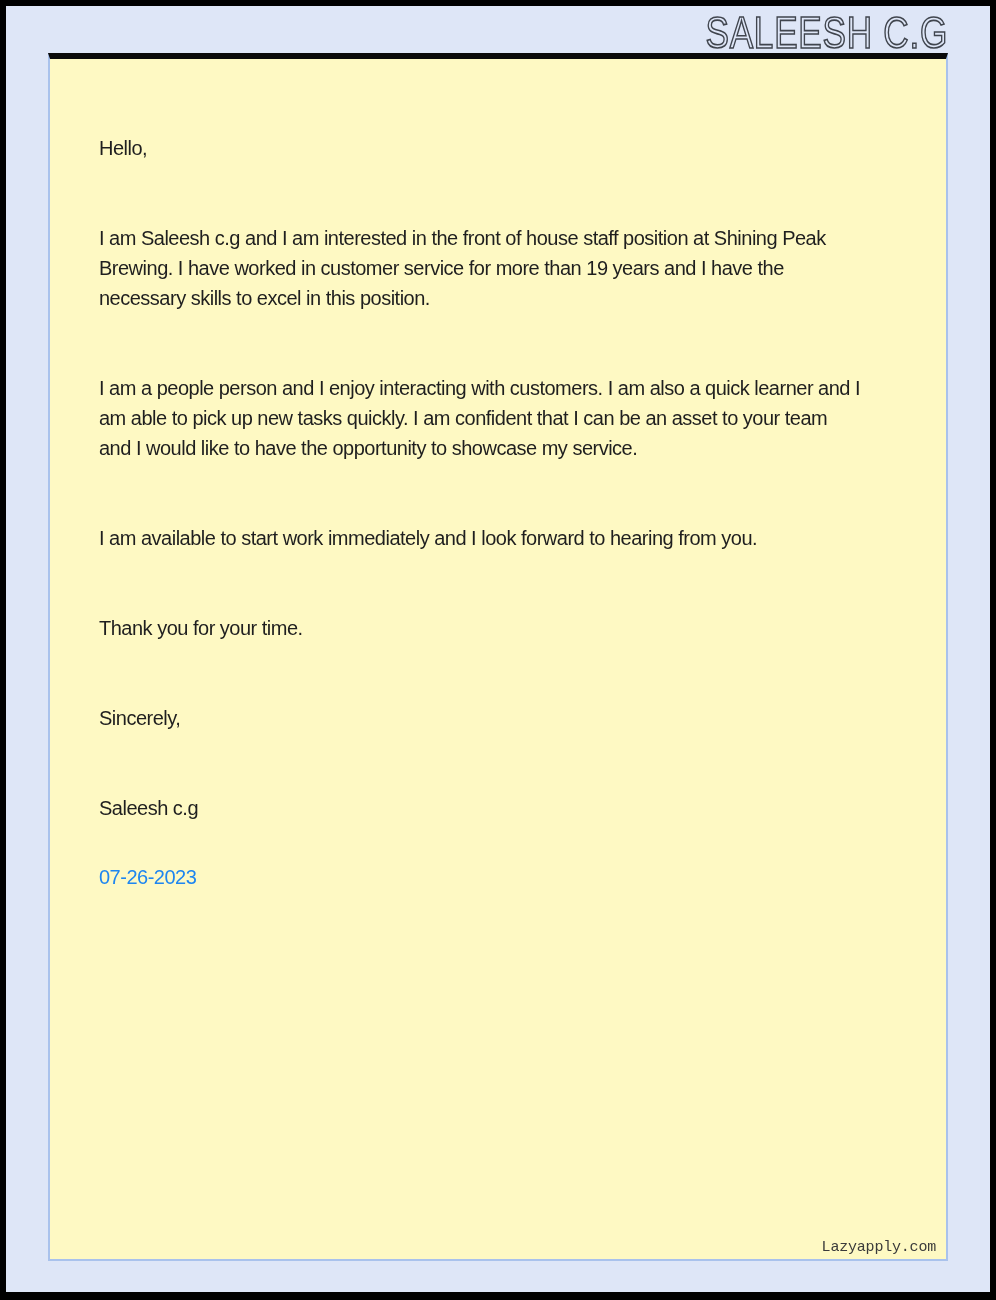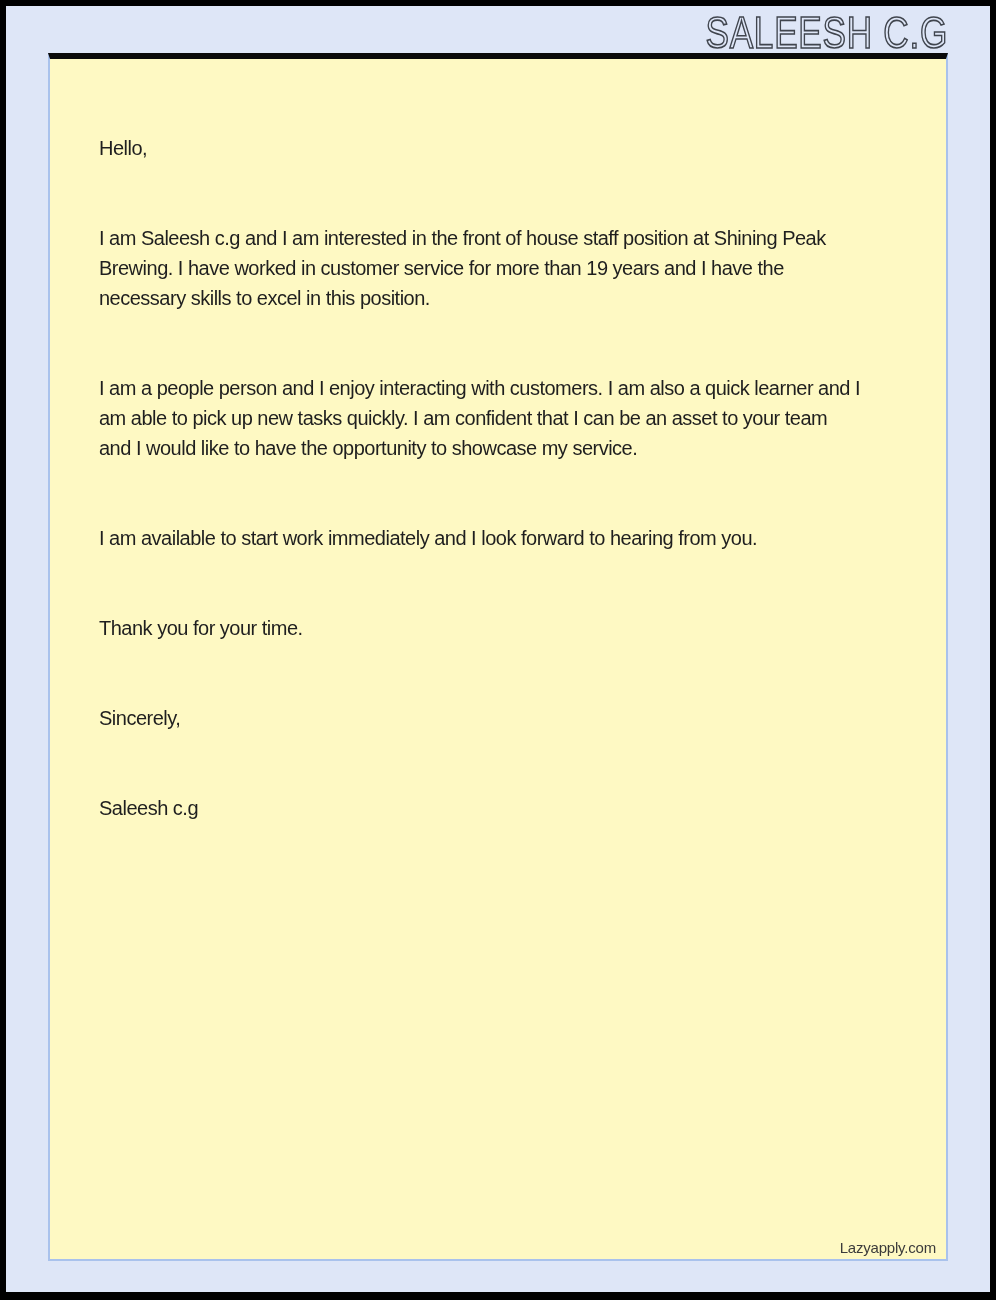--- a/index.html
+++ b/index.html
@@ -67,20 +67,21 @@
     white-space: nowrap;
   }
   .watermark {
     position: absolute;
     right: 10px;
     bottom: 2px;
     font-size: 15px;
     line-height: 18px;
     letter-spacing: -0.2px;
     color: #3b3b3b;
+    font-family: Liberation Mono, monospace;
   }
 </style>
 </head>
 <body>
 
 <div class="letterhead">
   <div class="header-name">SALEESH C.G</div>
 </div>
 
 <div class="sheet">
@@ -89,16 +90,17 @@
     <div class="block">I am Saleesh c.g and I am interested in the front of house staff position at Shining Peak
 Brewing. I have worked in customer service for more than 19 years and I have the
 necessary skills to excel in this position.</div>
     <div class="block">I am a people person and I enjoy interacting with customers. I am also a quick learner and I
 am able to pick up new tasks quickly. I am confident that I can be an asset to your team
 and I would like to have the opportunity to showcase my service.</div>
     <div class="block">I am available to start work immediately and I look forward to hearing from you.</div>
     <div class="block">Thank you for your time.</div>
     <div class="block">Sincerely,</div>
     <div class="block signature">Saleesh c.g</div>
+    <div class="date">07-26-2023</div>
   </div>
 
   <div class="watermark">Lazyapply.com</div>
 </div>
 
 </body></html>

